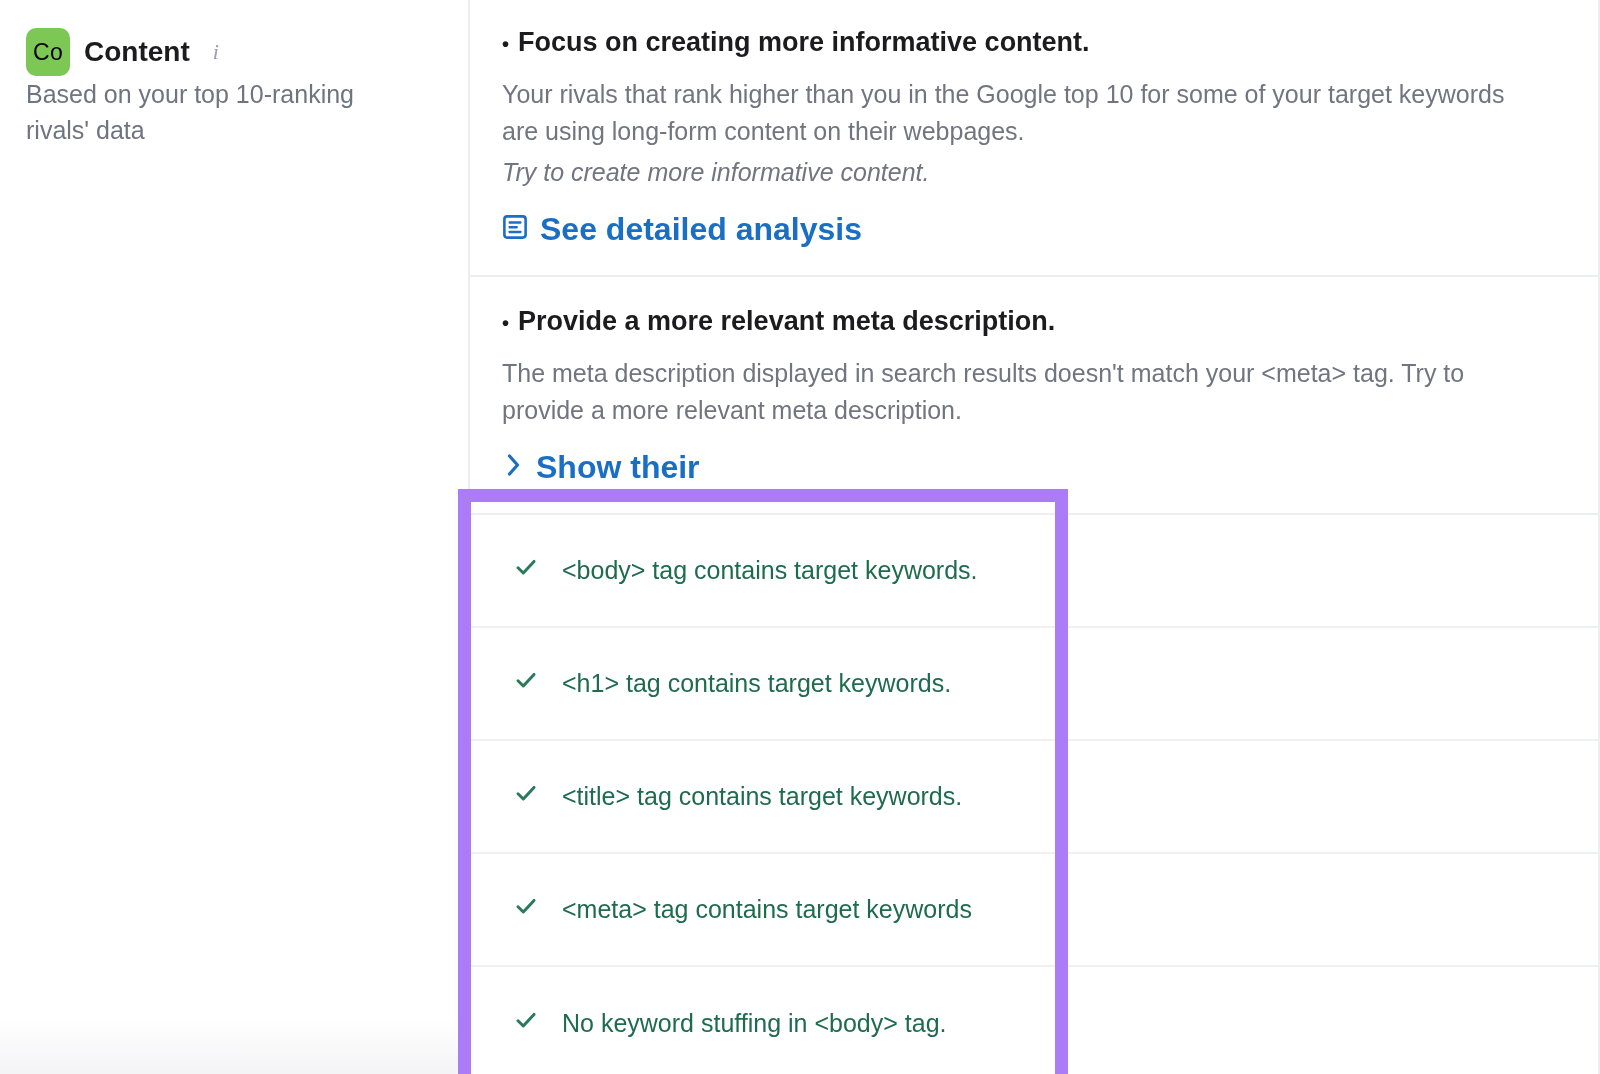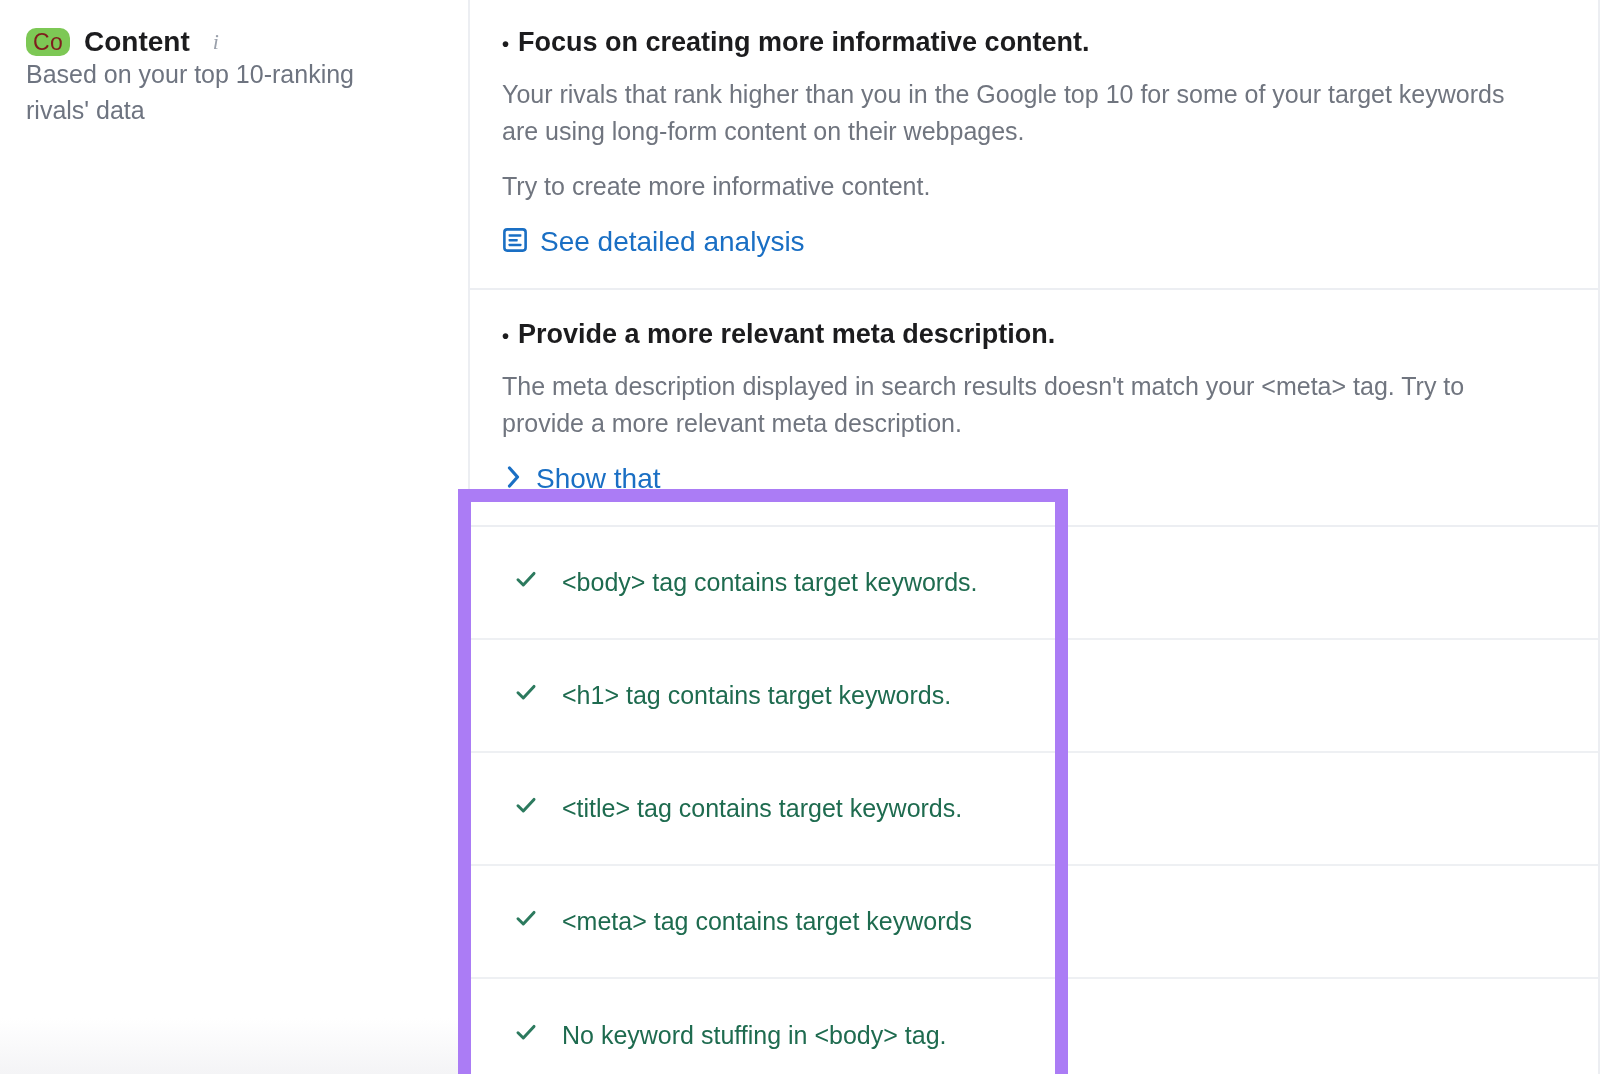--- a/index.html
+++ b/index.html
@@ -32,25 +32,25 @@
     position: relative;
     background: #fff;
   }
   .sidebar-head {
     display: flex;
     align-items: center;
     gap: 14px;
   }
   .badge {
     width: 44px;
-    height: 28px;
+    height: 48px;
     flex: 0 0 44px;
     border-radius: 10px;
     background: #7dc855;
-    color: #7f1d1d;
+    color: #000000;
     display: flex;
     align-items: center;
     justify-content: center;
     font-size: 23px;
     letter-spacing: .2px;
     line-height: 1;
   }
   .sidebar-title {
     font-size: 28px;
     color: #1c1c1e;
@@ -114,31 +114,32 @@
     line-height: 1;
     color: #1c1c1e;
   }
   .tip-body {
     font-size: 25px;
     line-height: 1.48;
     color: #70757f;
     margin: 0;
     max-width: 1040px;
   }
-  .tip-body + .tip-body { margin-top: 18px; }
+  .tip-body + .tip-body { margin-top: 4px; font-style: italic; }
 
   .tip-link {
     display: inline-flex;
     align-items: center;
     gap: 12px;
     margin-top: 22px;
     color: #1a6fc4;
-    font-size: 28px;
+    font-size: 32px;
     cursor: pointer;
     line-height: 1;
+    font-weight: bold;
   }
   .tip-link .lk-text { line-height: 1; }
 
   .doc-icon { display: block; }
   .chev-icon { display: block; margin-left: 4px; margin-right: 2px; }
 
   
   .check-wrap {
     position: relative;
   }
@@ -211,21 +212,21 @@
         <span class="tip-bullet">•</span>
         <span>Provide a more relevant meta description.</span>
       </h3>
       <p class="tip-body">The meta description displayed in search results doesn't match your &lt;meta&gt; tag. Try to provide a more relevant meta description.</p>
       <a class="tip-link">
         <span class="chev-icon">
           <svg width="16" height="26" viewBox="0 0 16 26" aria-hidden="true">
             <path d="M3.5 4 L11.5 13 L3.5 22" fill="none" stroke="#1a6fc4" stroke-width="3.2" stroke-linecap="round" stroke-linejoin="round"></path>
           </svg>
         </span>
-        <span class="lk-text">Show that</span>
+        <span class="lk-text">Show their</span>
       </a>
     </section>
 
     <section class="check-wrap">
 
       <div class="check-row">
         <span class="check-icon">
           <svg width="24" height="24" viewBox="0 0 24 24" aria-hidden="true">
             <path d="M4 12.8 L9.3 18 L20 6.4" fill="none" stroke="#2c7a5e" stroke-width="3" stroke-linecap="round" stroke-linejoin="round"></path>
           </svg>

